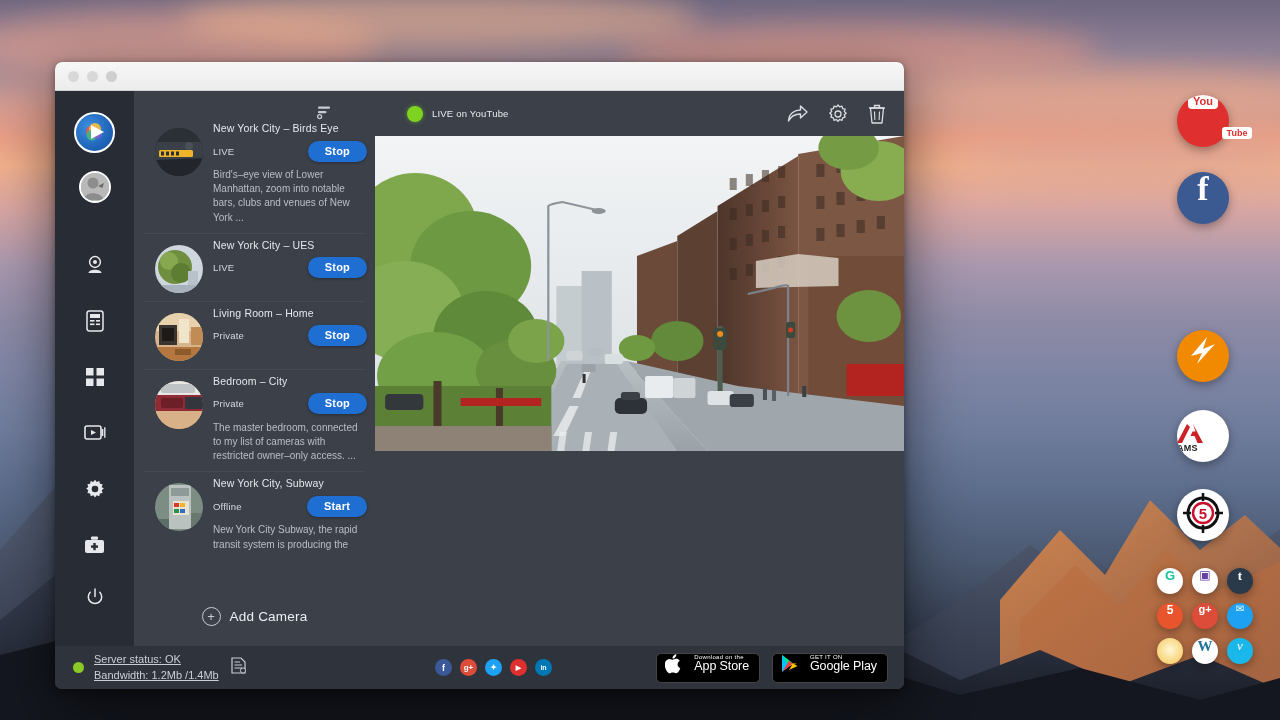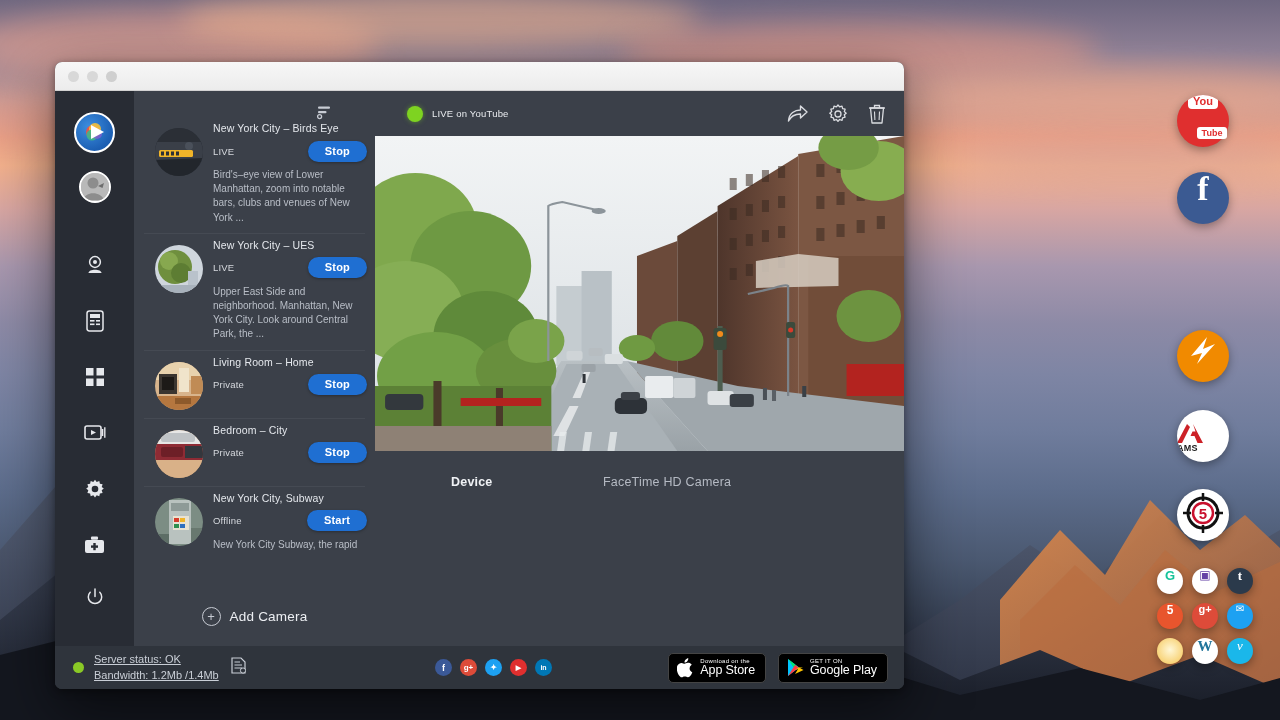--- a/index.html
+++ b/index.html
@@ -200,21 +200,21 @@
   }
   #status-left { display: flex; align-items: center; gap: 10px; }
   .status-dot { width: 11px; height: 11px; border-radius: 50%; background: #8ac926; }
   #status-text { font-size: 11px; color: #c9ced6; line-height: 1.45; text-decoration: underline; }
   #status-doc-ico { margin-left: 2px; }
   #social { position: absolute; left: 380px; display: flex; gap: 8px; align-items: center; }
   .soc { width: 17px; height: 17px; border-radius: 50%; display: flex; align-items: center; justify-content: center; font-size: 9px; font-weight: bold; color: #fff; cursor: pointer; }
   #stores { margin-left: auto; display: flex; gap: 12px; align-items: center; }
   .store-btn {
     background: #000; border: 1px solid #444; border-radius: 5px;
-    height: 30px; display: flex; align-items: center; gap: 6px;
+    height: 30px; display: flex; gap: 12px;
     padding: 0 10px 0 8px; cursor: pointer; min-width: 95px;
   }
   .store-lines { display: flex; flex-direction: column; line-height: 1.05; }
   .store-small { font-size: 6px; color: #fff; letter-spacing: .3px; }
   .store-big { font-size: 12.5px; color: #fff; font-weight: 500; letter-spacing: -.1px; }
 
   
   .launcher {
     position: absolute;
     border-radius: 50%;
@@ -257,21 +257,21 @@
     <path d="M1000,300 L1060,230 L1105,275 L1150,200 L1200,250 L1245,215 L1280,248 L1280,420 L1000,420 Z" fill="url(#mglow)" opacity="0.9"></path>
     <path d="M1020,320 L1075,265 L1120,305 L1165,250 L1215,292 L1280,262 L1280,420 L1020,420 Z" fill="#b96c3e" opacity="0.55"></path>
     <path d="M0,320 L80,255 L160,305 L240,268 L320,325 L400,290 L480,340 L560,310 L640,360 L720,330 L800,372 L880,340 L960,380 L1040,350 L1120,385 L1200,355 L1280,390 L1280,420 L0,420 Z" fill="url(#mg2)"></path>
     <path d="M0,355 L120,325 L240,360 L360,335 L480,370 L600,345 L720,385 L840,358 L960,395 L1080,368 L1200,400 L1280,378 L1280,420 L0,420 Z" fill="#14171f"></path>
   </svg>
 </div>
 
 <div class="launcher big-l" style="top:95px;background:#e02f2f;">
   <div style="background:#fff;border-radius:4px;padding:1px 5px;font-size:11px;font-weight:bold;color:#e02f2f;line-height:1.05;text-align:center;">You</div>
 </div>
-<div style="position:absolute;left:1186px;top:122px;width:52px;text-align:center;pointer-events:none;">
+<div style="position:absolute;left:1211px;top:122px;width:52px;text-align:center;pointer-events:none;">
   <span style="background:#fff;color:#e02f2f;font-size:9px;font-weight:bold;border-radius:3px;padding:1px 5px;">Tube</span>
 </div>
 
 <div class="launcher big-l" style="top:172px;background:#3b5a92;">
   <span style="color:#fff;font-size:34px;font-weight:bold;font-family:'Liberation Serif',serif;line-height:1;">f</span>
 </div>
 
 <div class="launcher big-l" style="top:330px;background:#f18a00;">
   <svg width="40" height="40" viewBox="0 0 40 40">
       <path d="M8 26 L24 7 L20 19 L32 14 L14 34 L19 23 Z" fill="#fff"></path>
@@ -482,21 +482,20 @@
               <rect x="33" y="26" width="10" height="22" fill="#b9c2cb"></rect>
               <rect x="0" y="40" width="48" height="8" fill="#a8b2bc"></rect>
             </svg>
           </div>
           <div class="cam-info">
             <div class="cam-title">New York City – UES</div>
             <div class="cam-row">
               <span class="cam-state">LIVE</span>
               <button class="cam-btn">Stop</button>
             </div>
-            <div class="cam-desc">Upper East Side and neighborhood. Manhattan, New York City. Look around Central Park, the ...</div>
           </div>
         </div>
 
         <div class="cam">
           <div class="cam-thumb">
             <svg width="48" height="48" viewBox="0 0 48 48">
               <rect width="48" height="48" fill="#d8b48c"></rect>
               <rect x="0" y="0" width="48" height="18" fill="#e8d2ad"></rect>
               <rect x="4" y="12" width="18" height="20" fill="#3a3530"></rect>
               <rect x="7" y="15" width="12" height="13" fill="#1d1a17"></rect>
@@ -526,20 +525,21 @@
               <rect x="30" y="16" width="18" height="12" fill="#33373d"></rect>
               <rect x="0" y="30" width="48" height="18" fill="#d9b188"></rect>
             </svg>
           </div>
           <div class="cam-info">
             <div class="cam-title">Bedroom – City</div>
             <div class="cam-row">
               <span class="cam-state">Private</span>
               <button class="cam-btn">Stop</button>
             </div>
+            <div class="cam-desc">The master bedroom, connected to my list of cameras with restricted owner–only access. ...</div>
           </div>
         </div>
 
         <div class="cam">
           <div class="cam-thumb">
             <svg width="48" height="48" viewBox="0 0 48 48">
               <rect width="48" height="48" fill="#7c8d84"></rect>
               <rect x="14" y="2" width="22" height="44" fill="#b9c2bf"></rect>
               <rect x="16" y="5" width="18" height="8" fill="#8e9a97"></rect>
               <rect x="18" y="18" width="16" height="14" fill="#e8e2d2"></rect>
@@ -726,24 +726,20 @@
 
           <rect x="206" y="238" width="3" height="9" fill="#2e3338"></rect>
           <rect x="385" y="252" width="4" height="12" fill="#4a5056"></rect>
           <rect x="394" y="254" width="4" height="11" fill="#5a6066"></rect>
           <rect x="424" y="250" width="4" height="11" fill="#3a4046"></rect>
         </svg>
       </div>
 
 
       <div id="props">
-        <div class="prop">
-          <span class="prop-label">Device</span>
-          <span class="prop-value">FaceTime HD Camera</span>
-        </div>
       </div>
     </div>
   </div>
 
   <div id="statusbar">
     <div id="status-left">
       <span class="status-dot"></span>
       <div id="status-text">
         <div>Server status: OK</div>
         <div>Bandwidth: 1.2Mb /1.4Mb</div>

